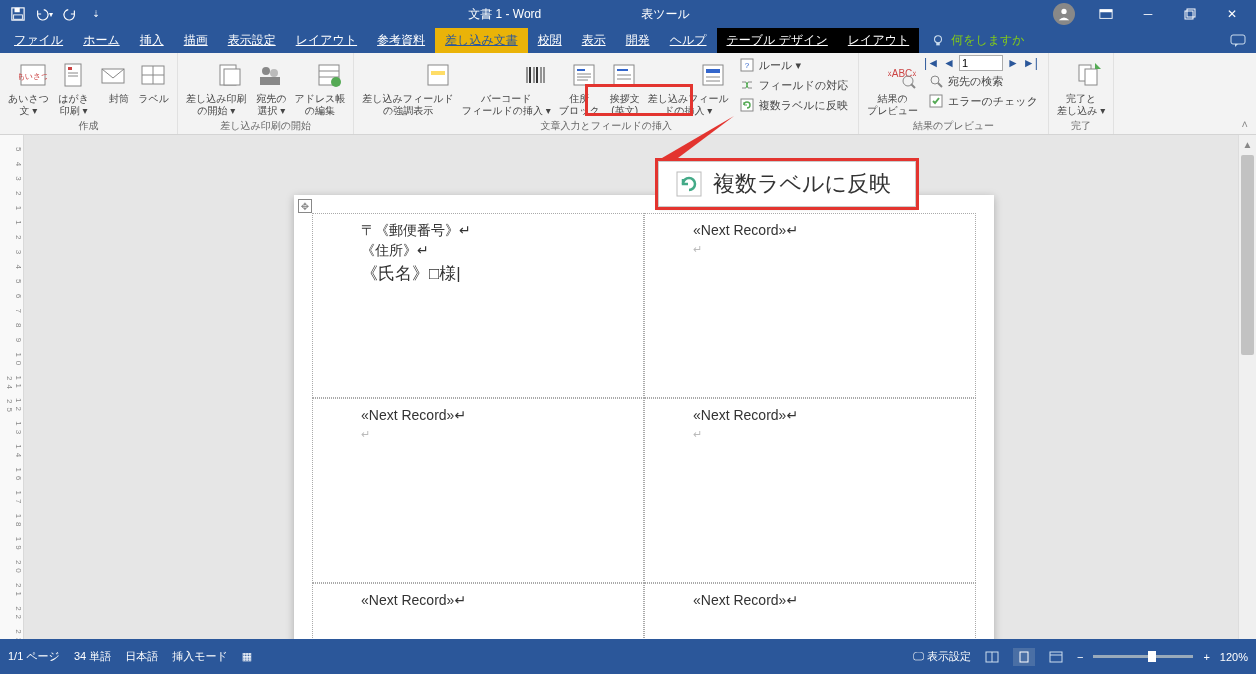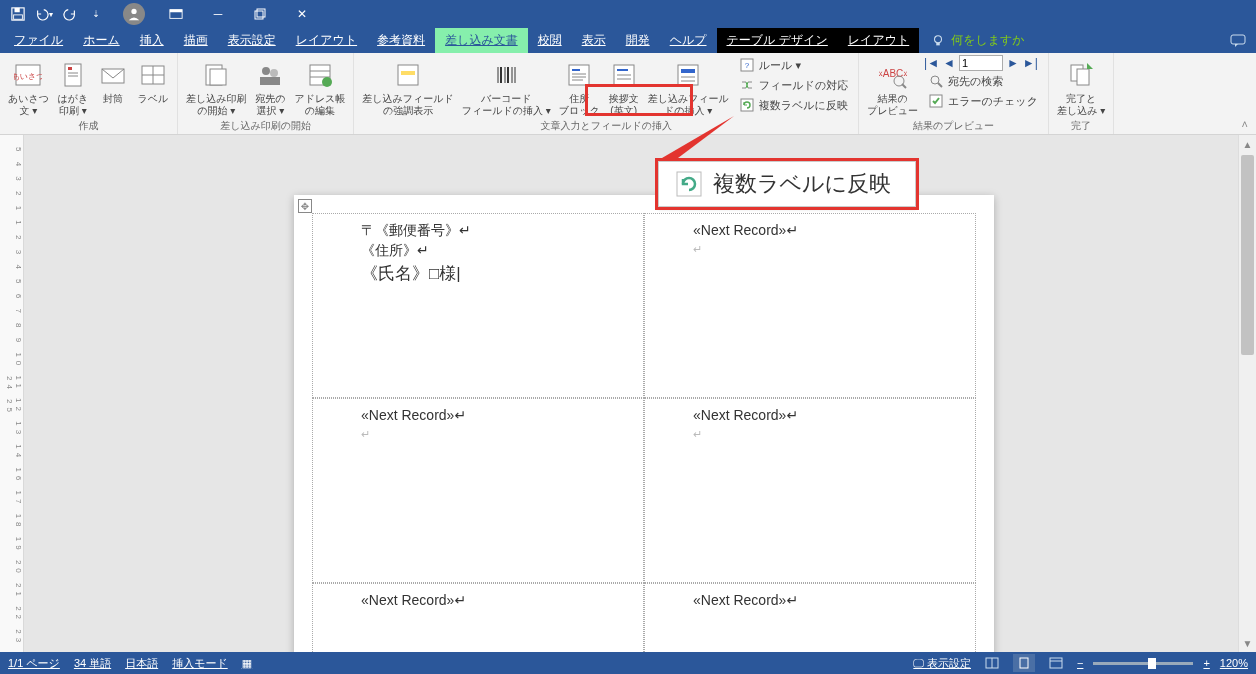--- a/index.html
+++ b/index.html
@@ -11,30 +11,30 @@
 .qat .btn { width: 24px; height: 24px; display: flex; align-items: center; justify-content: center; color: #fff; font-size: 12px; }
 .title-center { flex: 1; text-align: center; font-size: 12px; display:flex; justify-content:center; gap:100px;}
 .title-center .tt { }
 .win-controls { display: flex; align-items: center; gap: 2px; padding-right: 4px; }
 .win-controls .btn { width: 40px; height: 28px; display: flex; align-items: center; justify-content: center; font-size: 12px; }
 .avatar { width: 22px; height: 22px; border-radius: 50%; background: #888; display:inline-flex; align-items:center; justify-content:center; font-size:12px;}
 
 
 .tabrow { height: 25px; background: #2b579a; display: flex; align-items: stretch; padding-left: 4px; }
 .tab { padding: 0 10px; color: #fff; font-size: 12px; display: flex; align-items: center; cursor:pointer;text-decoration:underline;}
-.tab.active { background: #86efac; color: #2b579a; }
+.tab.active { background: #eab308; color: #2b579a; }
 .tab.context { background: #000000; }
 .tell-me { display:flex; align-items:center; color:#84cc16; padding:0 12px; gap:6px; font-size:12px;}
 .tell-me svg{width:14px;height:14px;}
 
 
 .ribbon { height: 82px; background: #f3f3f3; border-bottom: 1px solid #d4d4d4; display: flex; }
 .group { border-right: 1px solid #e1e1e1; padding: 2px 6px 0; display: flex; flex-direction: column; align-items:center; }
 .group-items { display: flex; gap: 4px; align-items: flex-start; flex:1;}
-.rbtn-large { width: auto; min-width:36px; display: flex; flex-direction: column; align-items: center; gap:2px; padding:4px 2px 0; cursor:pointer;}
+.rbtn-large { width: auto; min-width:36px; display: flex; flex-direction: column; align-items: flex-end; gap:2px; padding:4px 2px 0; cursor:pointer;}
 .rbtn-large .ic { width: 32px; height: 32px; display:flex; align-items:center; justify-content:center;}
 .rbtn-large .lbl { font-size: 10px; text-align: center; line-height: 1.2; color: #444; white-space: pre; }
 .rbtn-small { display:flex; align-items:center; gap:4px; padding:2px 4px; font-size:11px; color:#444; cursor:pointer;}
 .rbtn-small .ic{width:16px;height:16px;display:flex;align-items:center;justify-content:center;}
 .group-label { font-size: 10px; color: #666; text-align: center; padding: 2px 0 3px; }
 .vstack{display:flex;flex-direction:column;gap:0px;align-items:stretch;}
 .nav-rec { display:flex; align-items:center; gap:4px;}
 .nav-rec .arrow{color:#2b579a;font-size:12px;cursor:pointer;}
 .nav-rec input{width:44px;height:16px;font-size:11px;border:1px solid #ababab;padding:0 2px;}
 
@@ -60,21 +60,21 @@
 .label-cell .para{margin-bottom:2px;margin-left:36px;}
 .ret{color:#bbb;font-size:11px;}
 .handle{position:absolute;left:4px;top:4px;width:14px;height:14px;border:1px solid #888;background:#fff;display:flex;align-items:center;justify-content:center;font-size:10px;color:#888;}
 
 
 .vscroll{position:absolute;right:0;top:0;bottom:0;width:18px;background:#f0f0f0;border-left:1px solid #ddd;}
 .vscroll .thumb{position:absolute;left:2px;right:2px;top:20px;height:200px;background:#c2c2c2;border-radius:2px;}
 .vscroll .arr{position:absolute;left:0;right:0;height:18px;display:flex;align-items:center;justify-content:center;color:#888;font-size:10px;}
 
 
-.statusbar { position:absolute; bottom:0; left:0; right:0; height:22px; background:#2b579a; color:#fff; display:flex; align-items:center; font-size:11px; padding:0 8px; gap:14px;text-decoration:underline;}
+.statusbar { position:absolute; bottom:0; left:0; right:0; height:35px; background:#2b579a; color:#fff; display:flex; align-items:center; font-size:11px; padding:0 8px; gap:14px;}
 .statusbar .right{margin-left:auto;display:flex;align-items:center;gap:10px;}
 .zoom-slider{width:100px;height:3px;background:#9ab;position:relative;}
 .zoom-slider .knob{position:absolute;left:55%;top:-4px;width:8px;height:11px;background:#fff;}
 .viewbtn{width:22px;height:18px;display:flex;align-items:center;justify-content:center;color:#cde;}
 .viewbtn.active{background:#4a6fa5;}
 svg{display:block;}
 </style>
 </head>
 <body>
 
@@ -94,20 +94,24 @@
         </svg>
         <span style="font-size:8px">▾</span>
       </div>
     <div class="btn">
         <svg width="14" height="14" viewBox="0 0 16 16">
           <path d="M6 3 A6 6 0 1 0 13 8" fill="none" stroke="#fff" stroke-width="1.3"></path>
           <path d="M13 4 L13 8 L9 8" fill="none" stroke="#fff" stroke-width="1.3"></path>
         </svg>
       </div>
     <div class="btn" style="font-size:9px;">⇣</div>
+  </div>
+  <div class="title-center">
+    <span class="tt">文書 1 - Word</span>
+    <span class="tt">表ツール</span>
   </div>
   <div class="win-controls">
     <div class="btn">
         <span class="avatar">
           <svg width="14" height="14" viewBox="0 0 16 16">
             <circle cx="8" cy="5" r="3" fill="#fff"></circle>
             <path d="M2 15 Q8 9 14 15" fill="#fff"></path>
           </svg>
         </span>
       </div>

